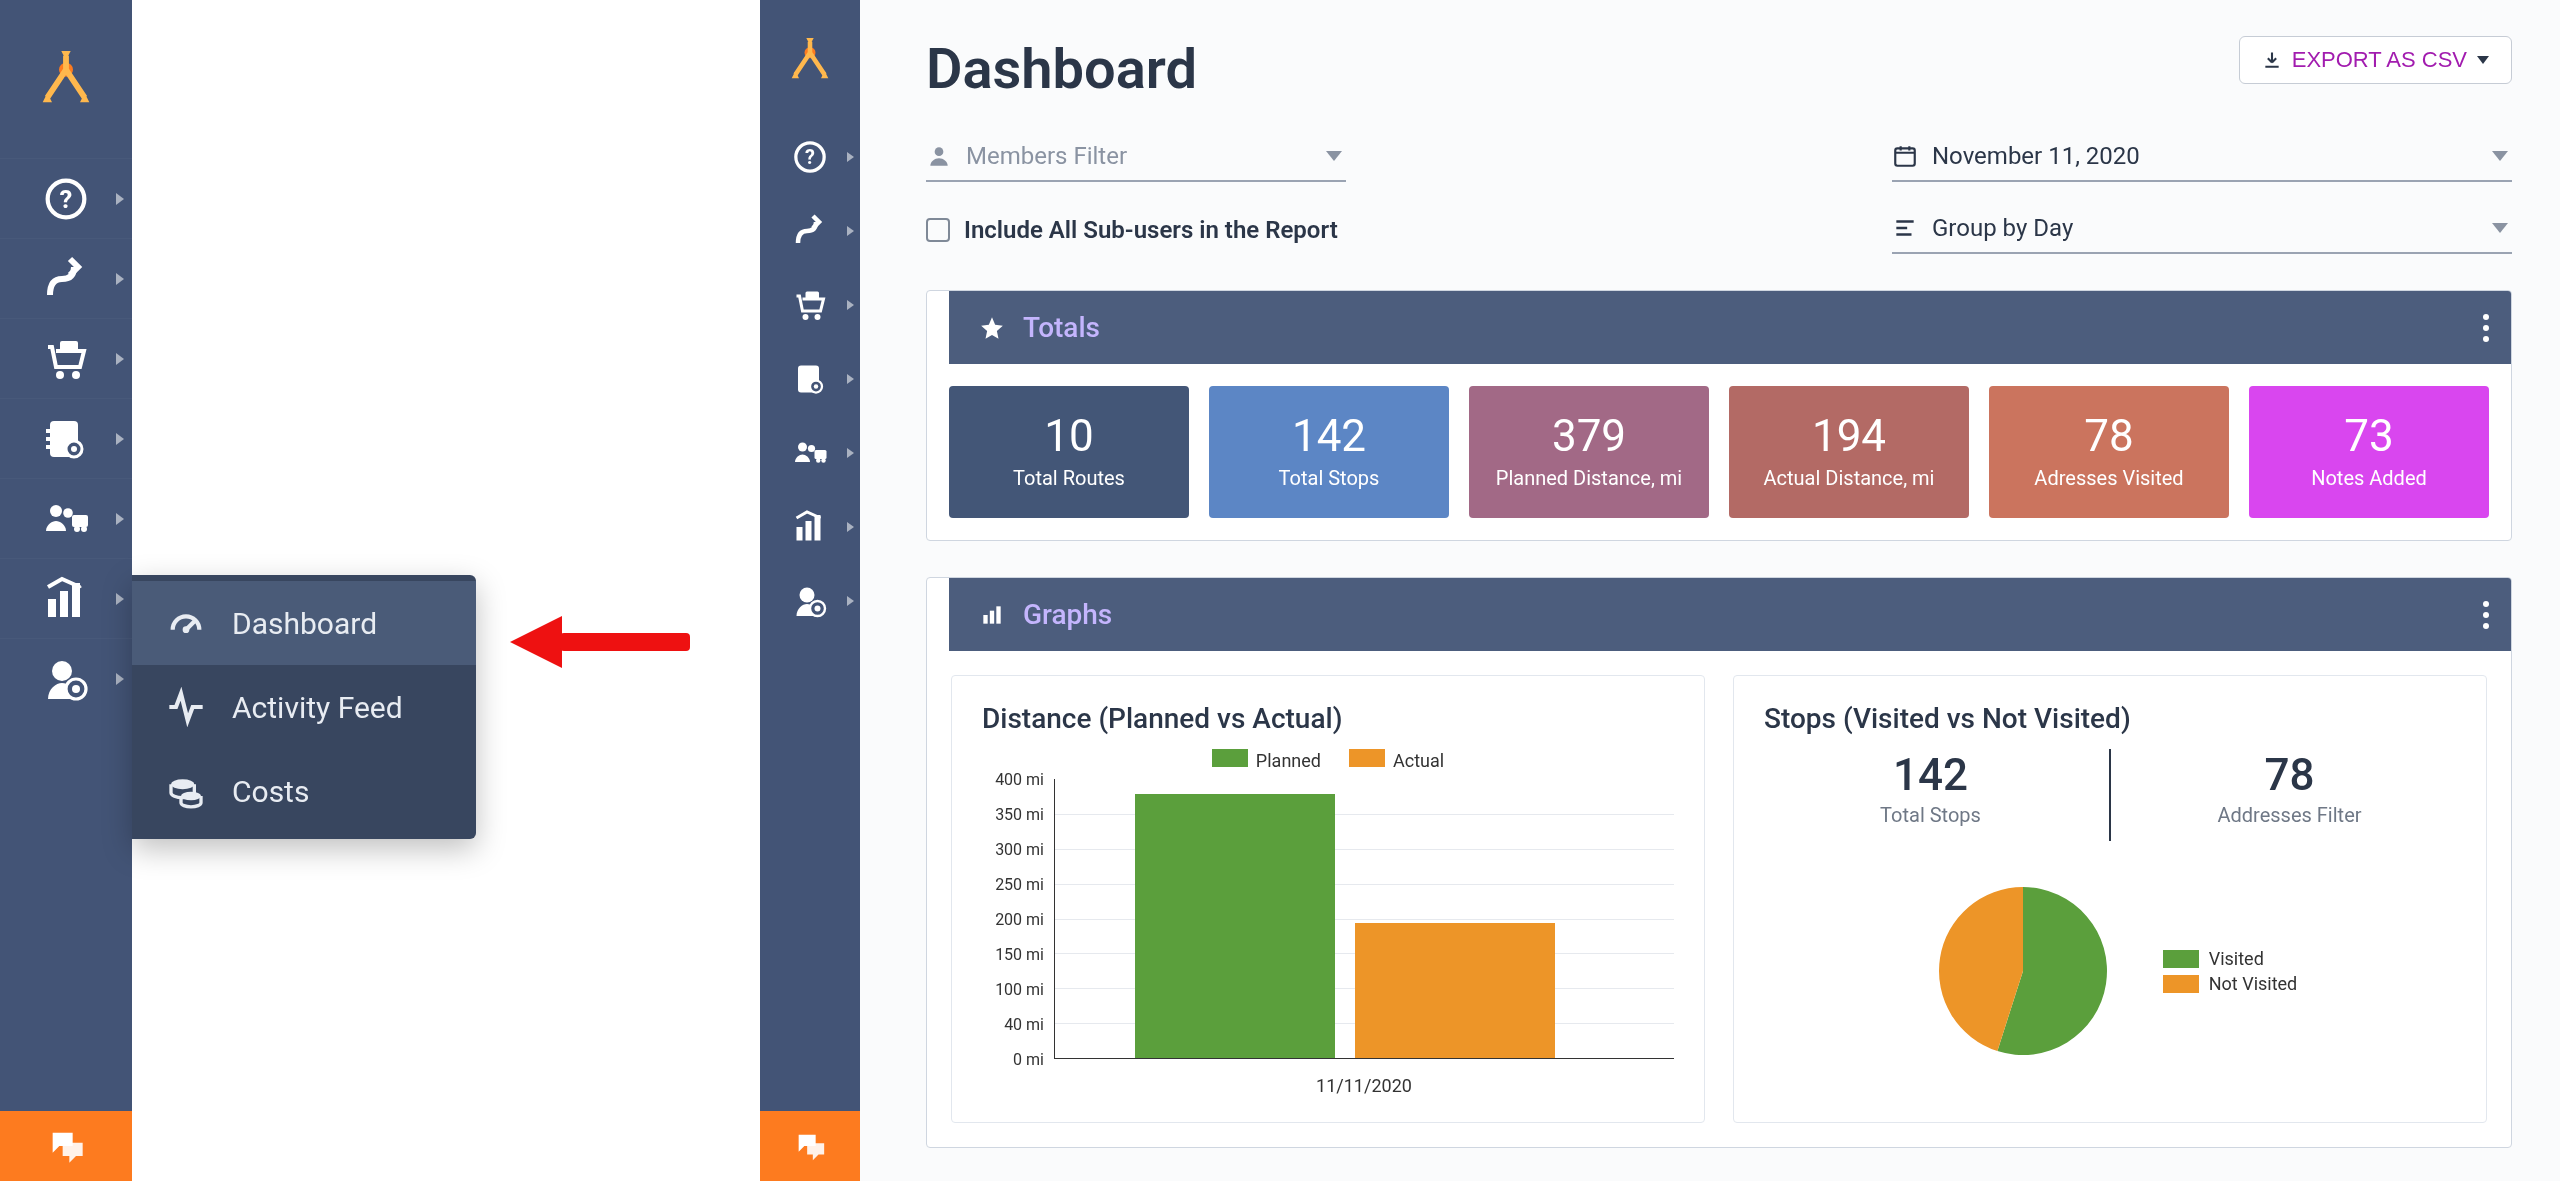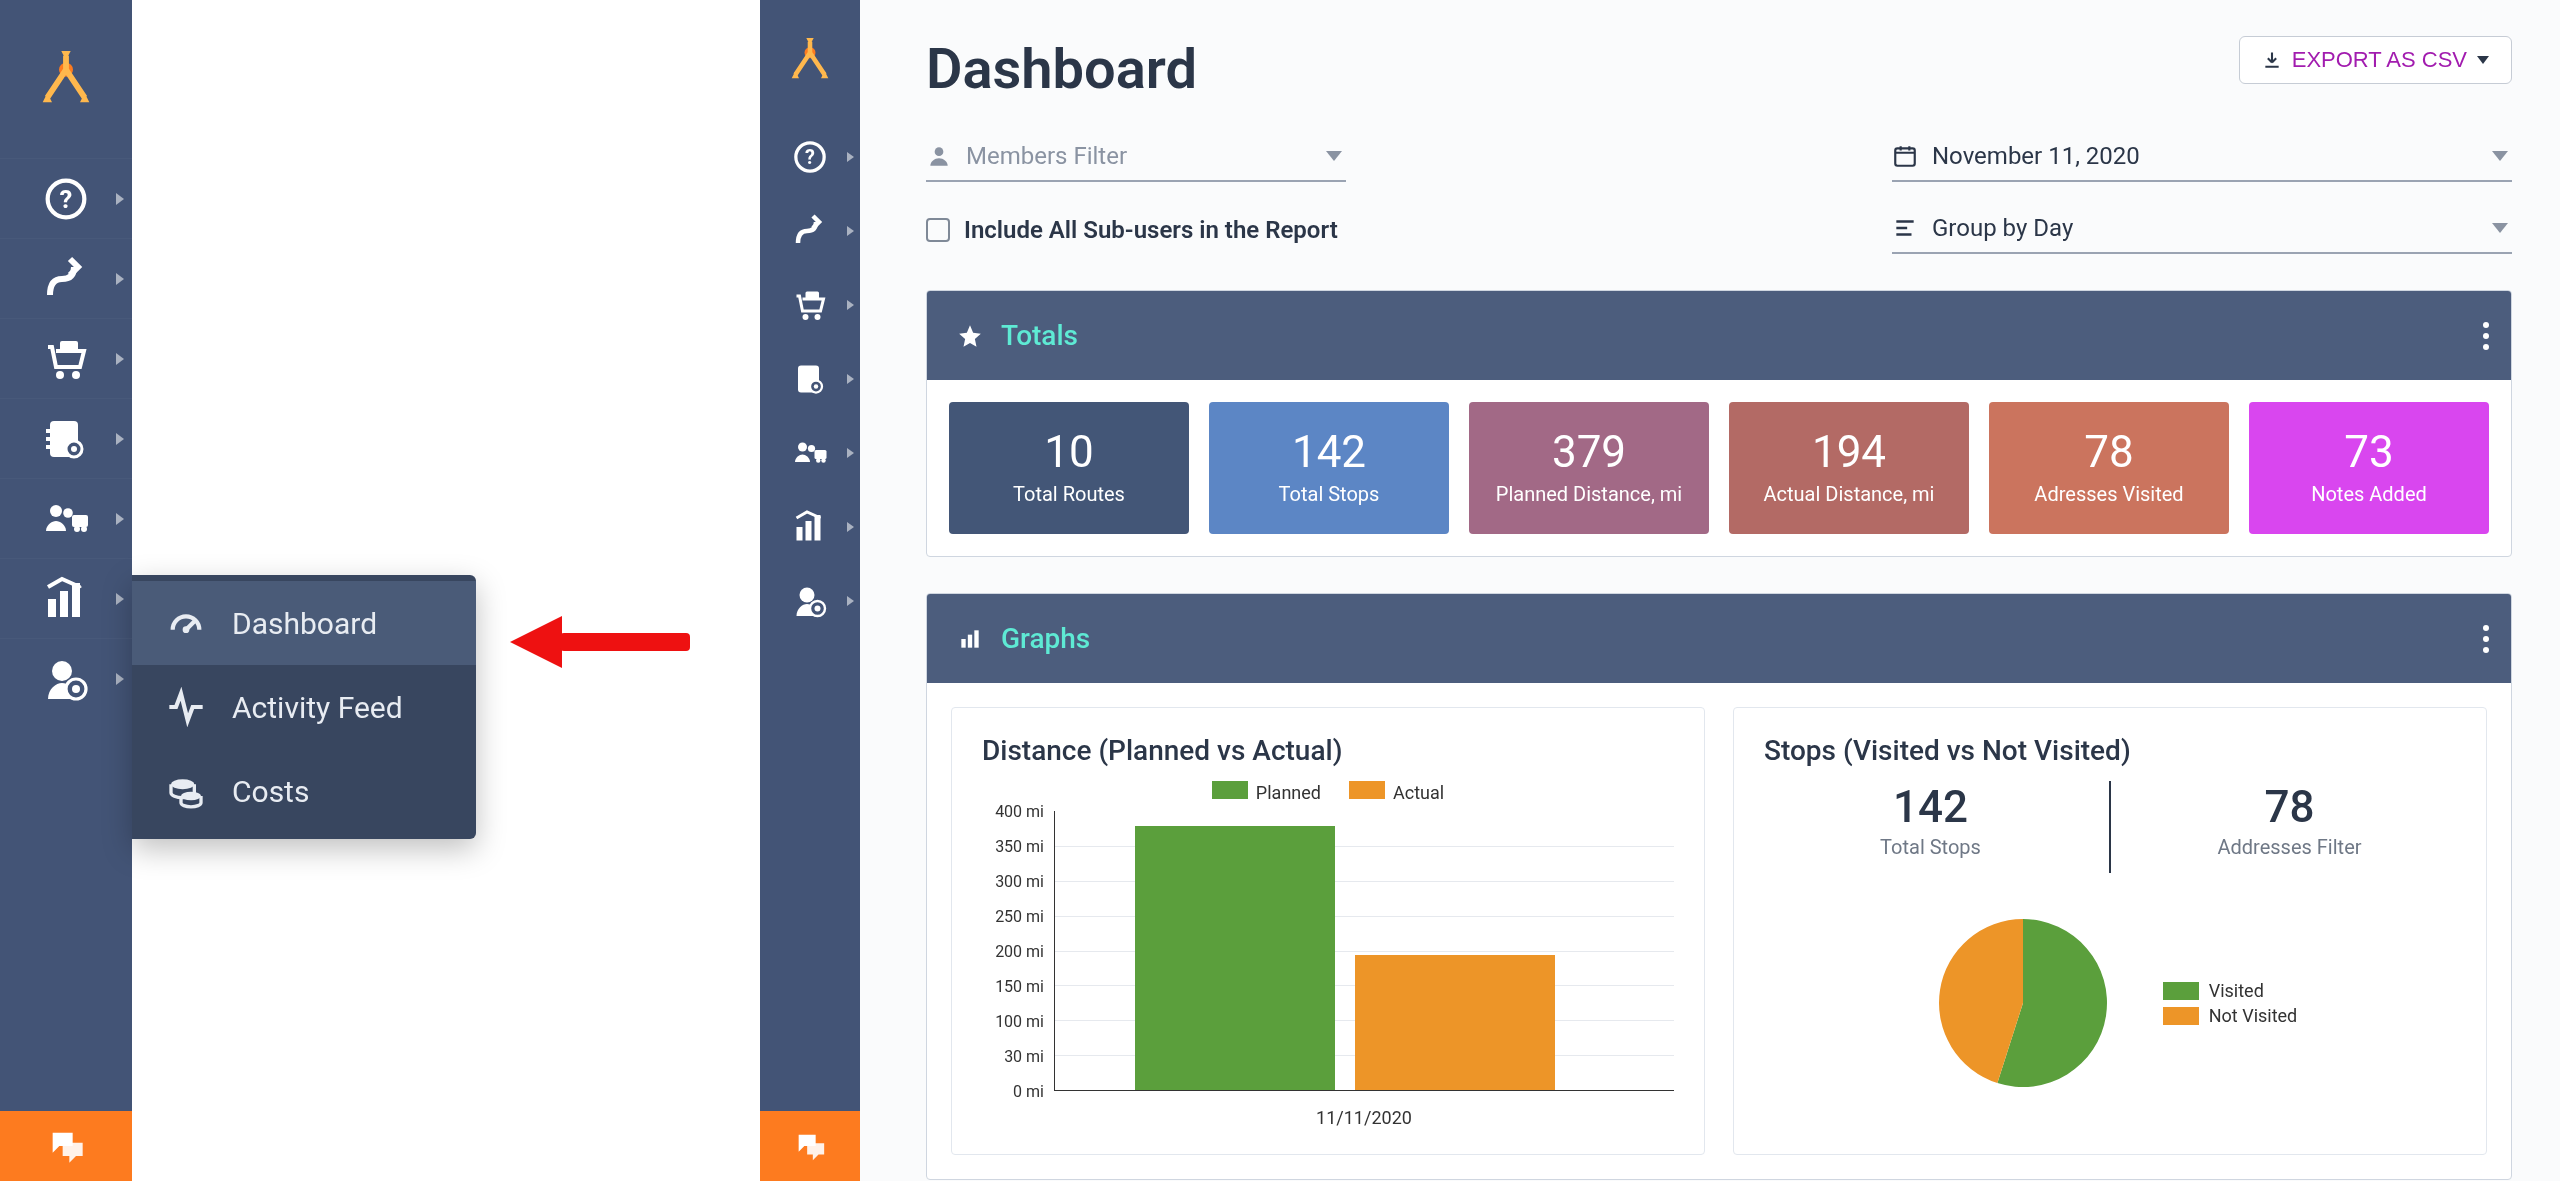--- a/index.html
+++ b/index.html
@@ -47,21 +47,21 @@
 .filters .col { display: flex; flex-direction: column; gap: 28px; }
 .filter-input { display: flex; align-items: center; gap: 14px; width: 420px; border-bottom: 2px solid #9aa3b2; padding: 4px 0 10px; color: #8a93a2; font-size: 24px; position: relative; }
 .filter-input.wide { width: 620px; }
 .filter-input .caret { position: absolute; right: 4px; width: 0; height: 0; border-left: 8px solid transparent; border-right: 8px solid transparent; border-top: 10px solid #8a93a2; }
 .filter-input svg { fill: #8a93a2; width: 26px; height: 26px; }
 .filter-input.dark { color: #2b3648; }
 .checkbox-row { display: flex; align-items: center; gap: 14px; font-size: 24px; font-weight: 600; color: #2b3648; margin-top: 6px; }
 .checkbox-box { width: 24px; height: 24px; border: 2.5px solid #7f8997; border-radius: 4px; }
 
 .panel { margin-top: 36px; border: 1px solid #cfd6e0; border-radius: 4px; background: #fff; overflow: hidden; }
-.panel-header { background: #4c5d7d; color: #5eead4; padding: 28px 30px; display: flex; align-items: center; gap: 18px; font-size: 28px; font-weight: 500; position: relative; }
+.panel-header { background: #4c5d7d; color: #c4b5fd; padding: 20px 30px; display: flex; align-items: center; gap: 18px; font-size: 28px; font-weight: 500; position: relative; margin-left: 22px; }
 .panel-header .kebab { position: absolute; right: 22px; top: 50%; transform: translateY(-50%); display: flex; flex-direction: column; gap: 5px; }
 .panel-header .kebab span { width: 6px; height: 6px; border-radius: 50%; background: #fff; }
 .panel-header svg { fill: #fff; width: 26px; height: 26px; }
 
 .totals-grid { display: flex; gap: 20px; padding: 22px; }
 .tcard { flex: 1; color: #fff; text-align: center; padding: 24px 10px 28px; border-radius: 4px; }
 .tcard .num { font-size: 44px; font-weight: 400; }
 .tcard .lbl { font-size: 20px; margin-top: 4px; }
 
 .graphs-body { display: flex; gap: 28px; padding: 24px; }
@@ -404,21 +404,21 @@
           <div class="chart-card">
             <div class="chart-title">Distance (Planned vs Actual)</div>
             <div class="bar-chart">
               <div class="bar-legend">
                 <span><span class="sw" style="background:#5b9f3c"></span><span>Planned</span></span>
                 <span><span class="sw" style="background:#ed9528"></span><span>Actual</span></span>
               </div>
               <div style="position:relative">
                 <div class="bar-ylabels" id="bar-yticks">
                     <span class="bar-ylabel" style="bottom: 0%; top: auto; transform: translateY(50%);">0 mi</span>
-                    <span class="bar-ylabel" style="bottom: 12.5%; top: auto; transform: translateY(50%);">30 mi</span>
+                    <span class="bar-ylabel" style="bottom: 12.5%; top: auto; transform: translateY(50%);">40 mi</span>
                     <span class="bar-ylabel" style="bottom: 25%; top: auto; transform: translateY(50%);">100 mi</span>
                     <span class="bar-ylabel" style="bottom: 37.5%; top: auto; transform: translateY(50%);">150 mi</span>
                     <span class="bar-ylabel" style="bottom: 50%; top: auto; transform: translateY(50%);">200 mi</span>
                     <span class="bar-ylabel" style="bottom: 62.5%; top: auto; transform: translateY(50%);">250 mi</span>
                     <span class="bar-ylabel" style="bottom: 75%; top: auto; transform: translateY(50%);">300 mi</span>
                     <span class="bar-ylabel" style="bottom: 87.5%; top: auto; transform: translateY(50%);">350 mi</span>
                     <span class="bar-ylabel" style="bottom: 100%; top: auto; transform: translateY(50%);">400 mi</span>
                   </div>
                 <div class="bar-area">
                   <div class="bar bar1" id="bar-planned" style="height: 94.75%;"></div>

